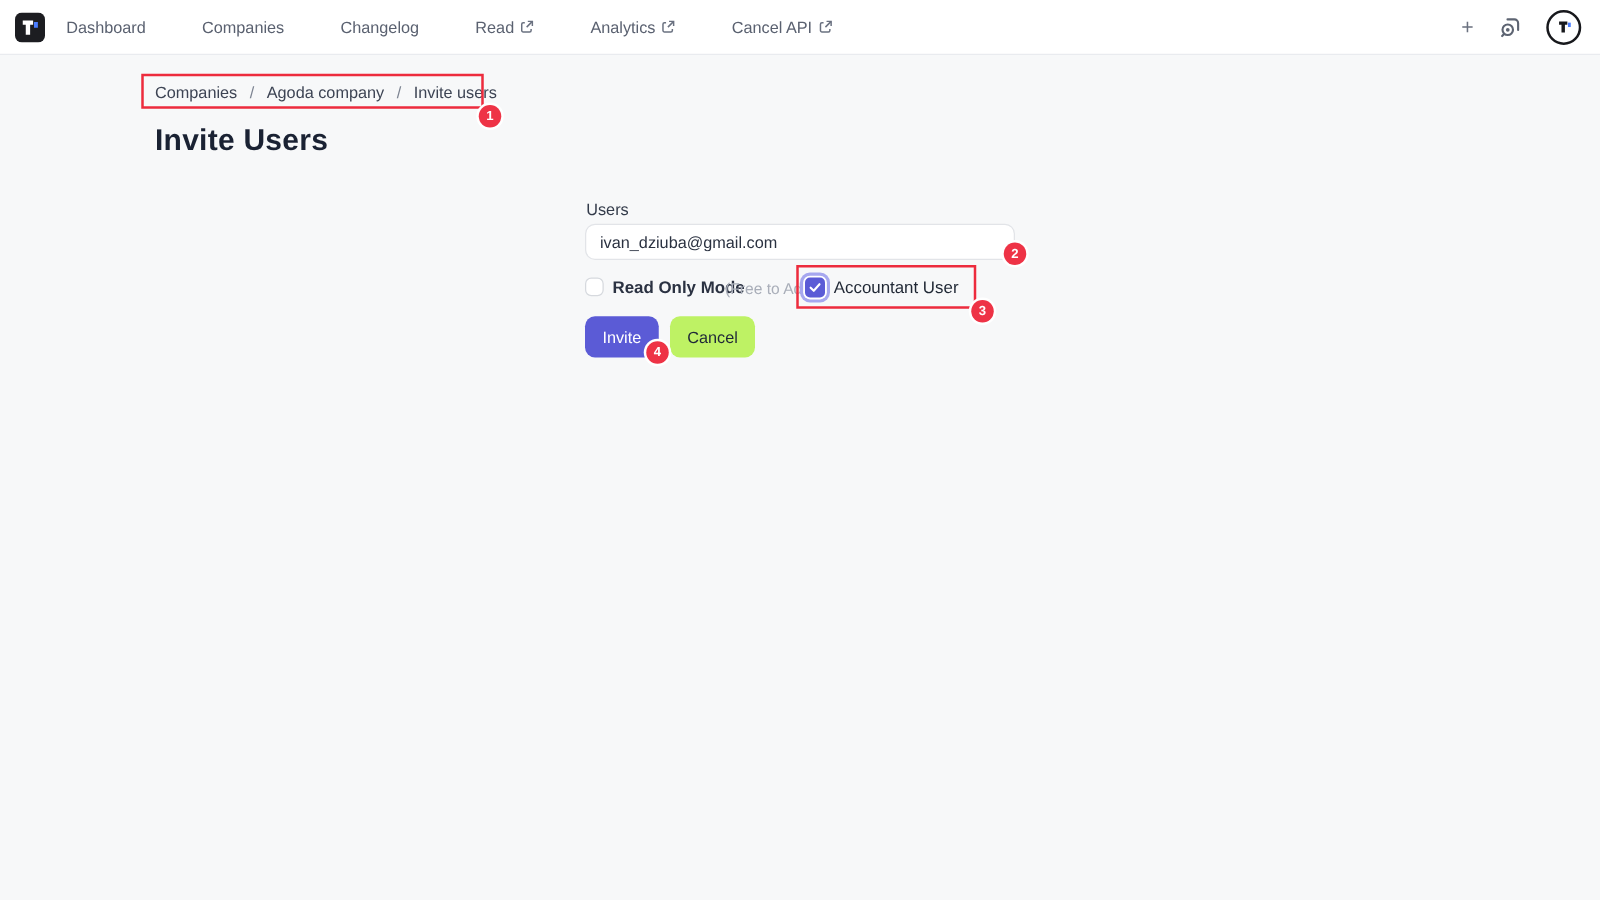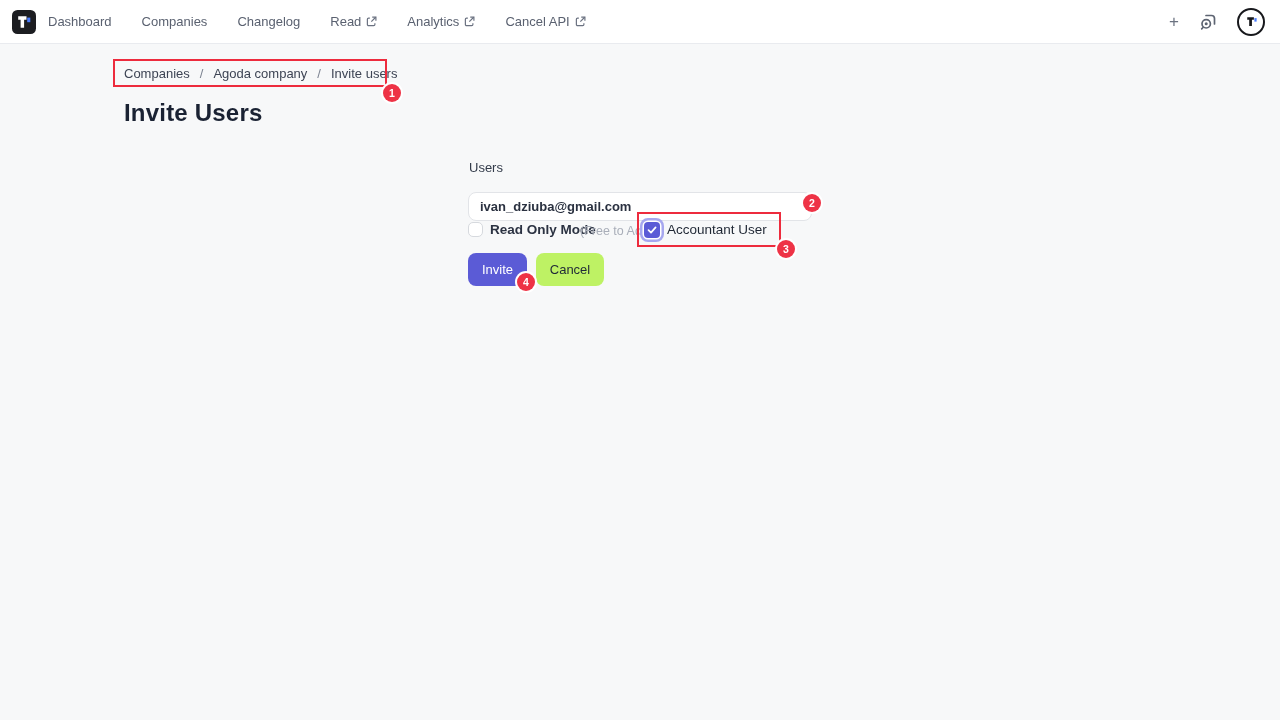--- a/index.html
+++ b/index.html
@@ -11,21 +11,21 @@
     color: #1f2734;
   }
 
   
   .navbar {
     position: absolute; left: 0; top: 0; width: 1280px; height: 44px;
     background: #ffffff; border-bottom: 1px solid #e9ebef;
     display: flex; align-items: center;
   }
   .logo-btn { margin-left: 12px; width: 24px; height: 24px; cursor: pointer; flex: 0 0 auto; }
-  .nav-items { display: flex; align-items: center; gap: 30px; margin-left: 12px; }
+  .nav-items { display: flex; align-items: center; gap: 45px; margin-left: 17px; }
   .nav-item {
     font-size: 13px; font-weight: 500; color: #5a6170; cursor: pointer;
     display: flex; align-items: center; gap: 5px; white-space: nowrap;
   }
   .ext-icon { width: 11px; height: 11px; display: inline-block; margin-top: -1px; }
   .nav-right { margin-left: auto; display: flex; align-items: center; gap: 19px; padding-right: 15px; }
   .plus-btn { font-size: 17px; color: #6b7280; cursor: pointer; line-height: 1; font-weight: 400; }
   .toolsearch-btn { width: 20px; height: 20px; cursor: pointer; }
   .avatar-btn {
     width: 28px; height: 28px; border-radius: 50%; border: 2px solid #17181c;
@@ -44,24 +44,24 @@
   
   .page-title {
     position: absolute; left: 124px; top: 99px;
     font-size: 24px; font-weight: 700; color: #1a2233; letter-spacing: 0.2px;
   }
 
   
   .form { position: absolute; left: 468px; top: 160px; width: 344px; }
   .field-label { position: absolute; left: 1px; top: 0; font-size: 13px; color: #333b4a; }
   .emails-input {
-    position: absolute; left: 0; top: 32px; width: 344px; height: 29px;
+    position: absolute; left: 0; top: 19px; width: 344px; height: 29px;
     background: #ffffff; border: 1px solid #e2e4e8; border-radius: 8px;
     font-family: "Liberation Sans", "DejaVu Sans", sans-serif;
-    font-size: 13px; color: #2a3140; padding: 0 11px; outline: none; font-weight: bold;
+    font-size: 13px; color: #2a3140; padding: 0 11px; outline: none;
   }
   .checks-row { position: absolute; left: 0; top: 62px; height: 16px; width: 344px; }
   .cb-unchecked {
     position: absolute; left: 0; top: 0; width: 15px; height: 15px;
     background: #ffffff; border: 1px solid #d6d9de; border-radius: 5px; cursor: pointer;
   }
   .cb-label-strong {
     position: absolute; left: 22px; top: 0; font-size: 13.5px; font-weight: 700;
     color: #2b3242; line-height: 16px; cursor: pointer; white-space: nowrap;
   }

